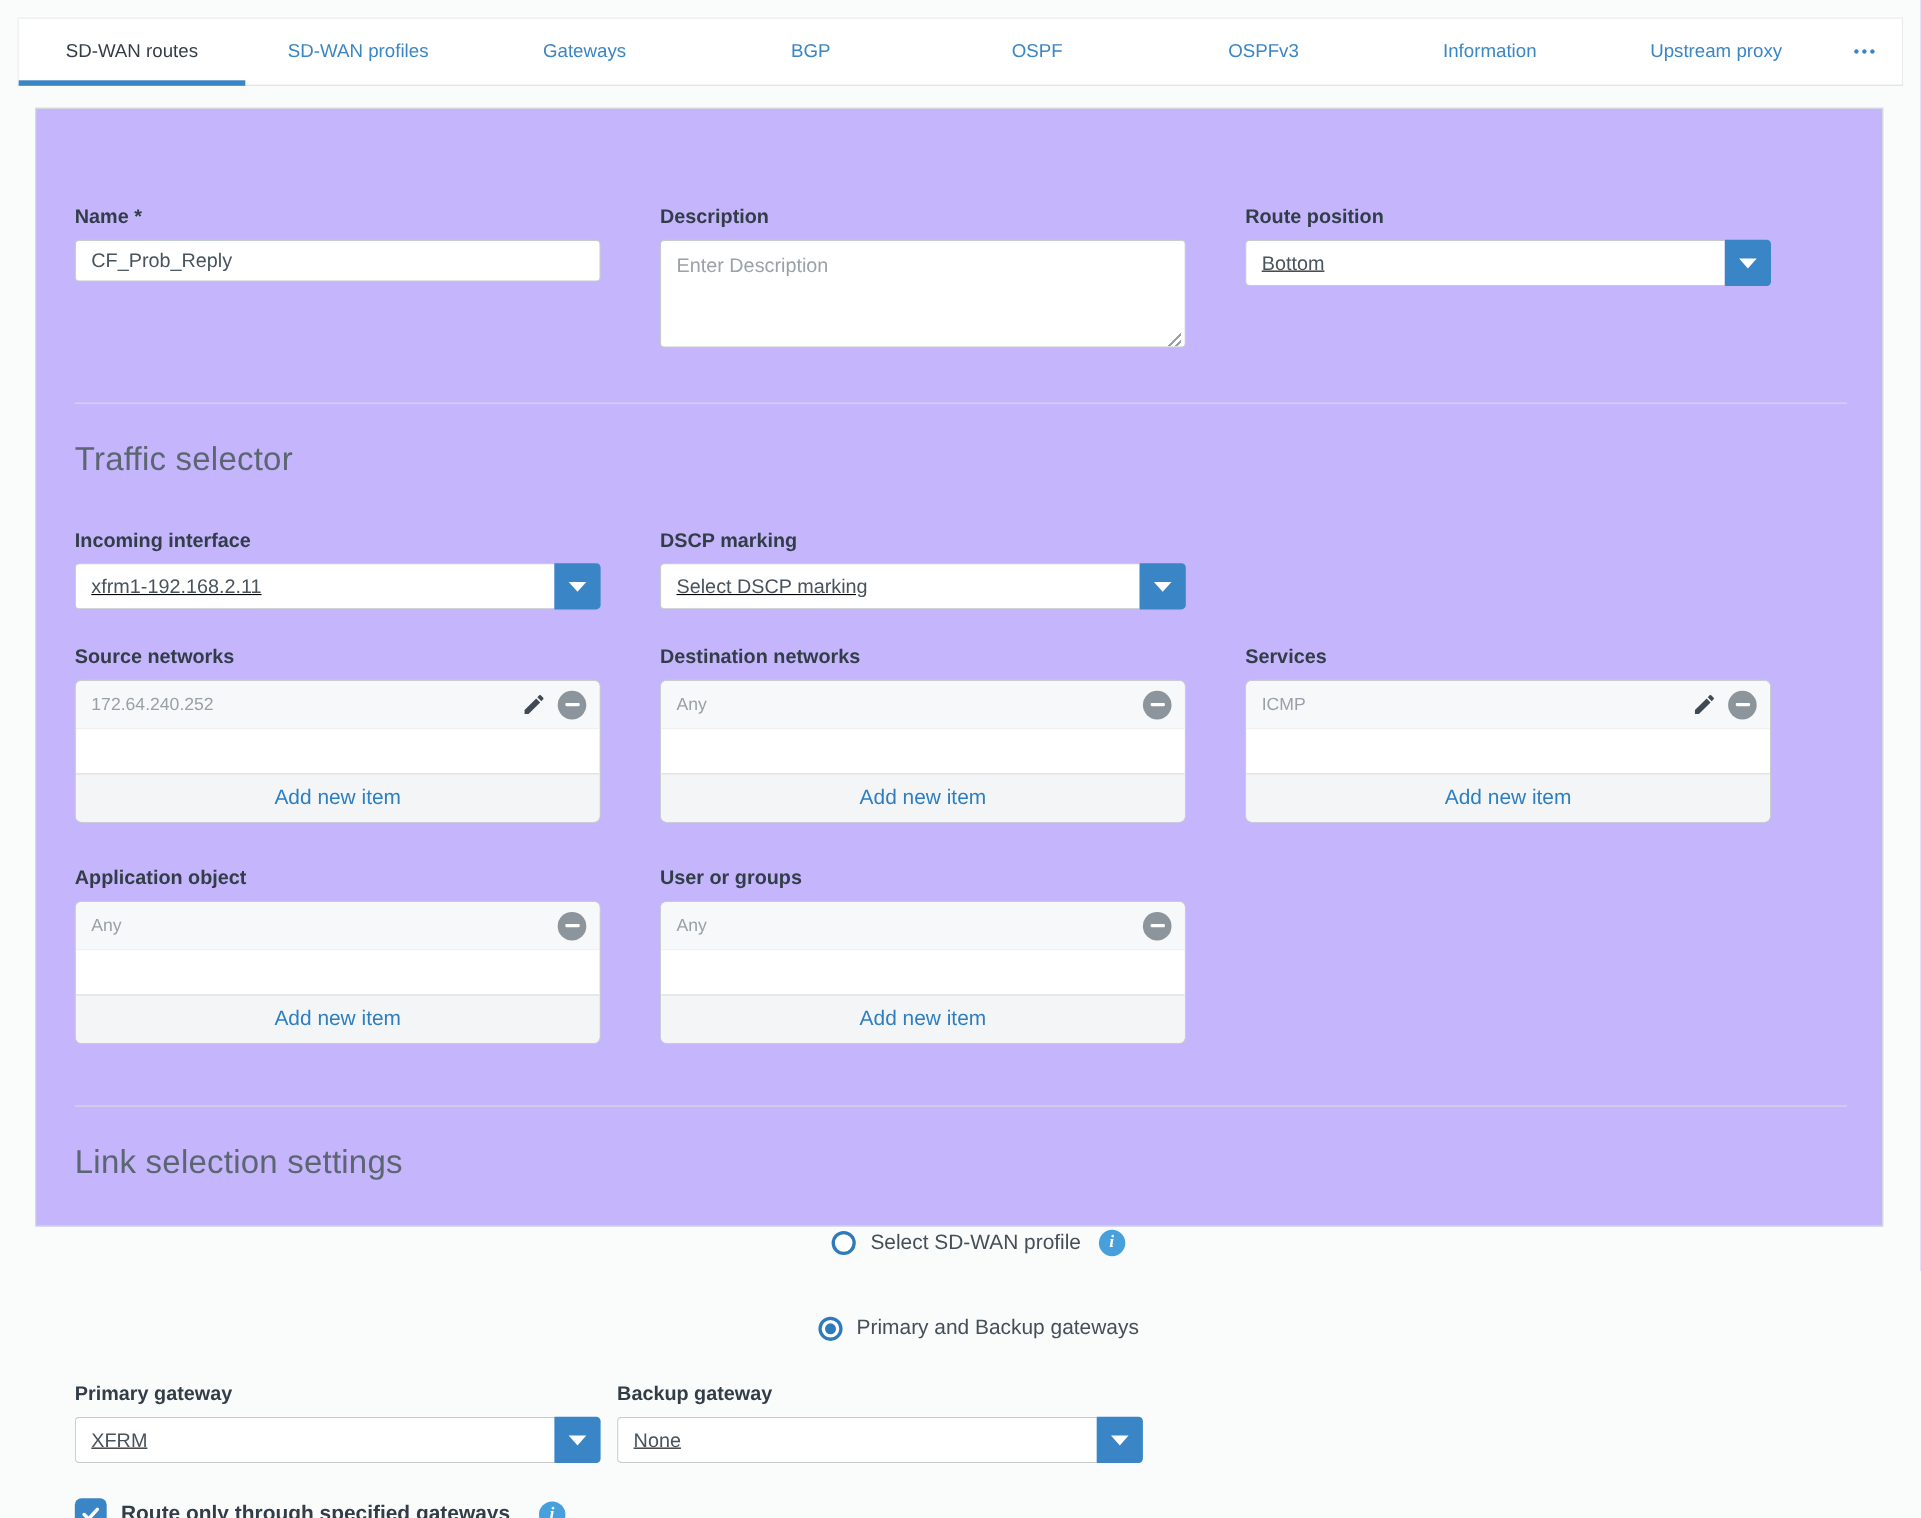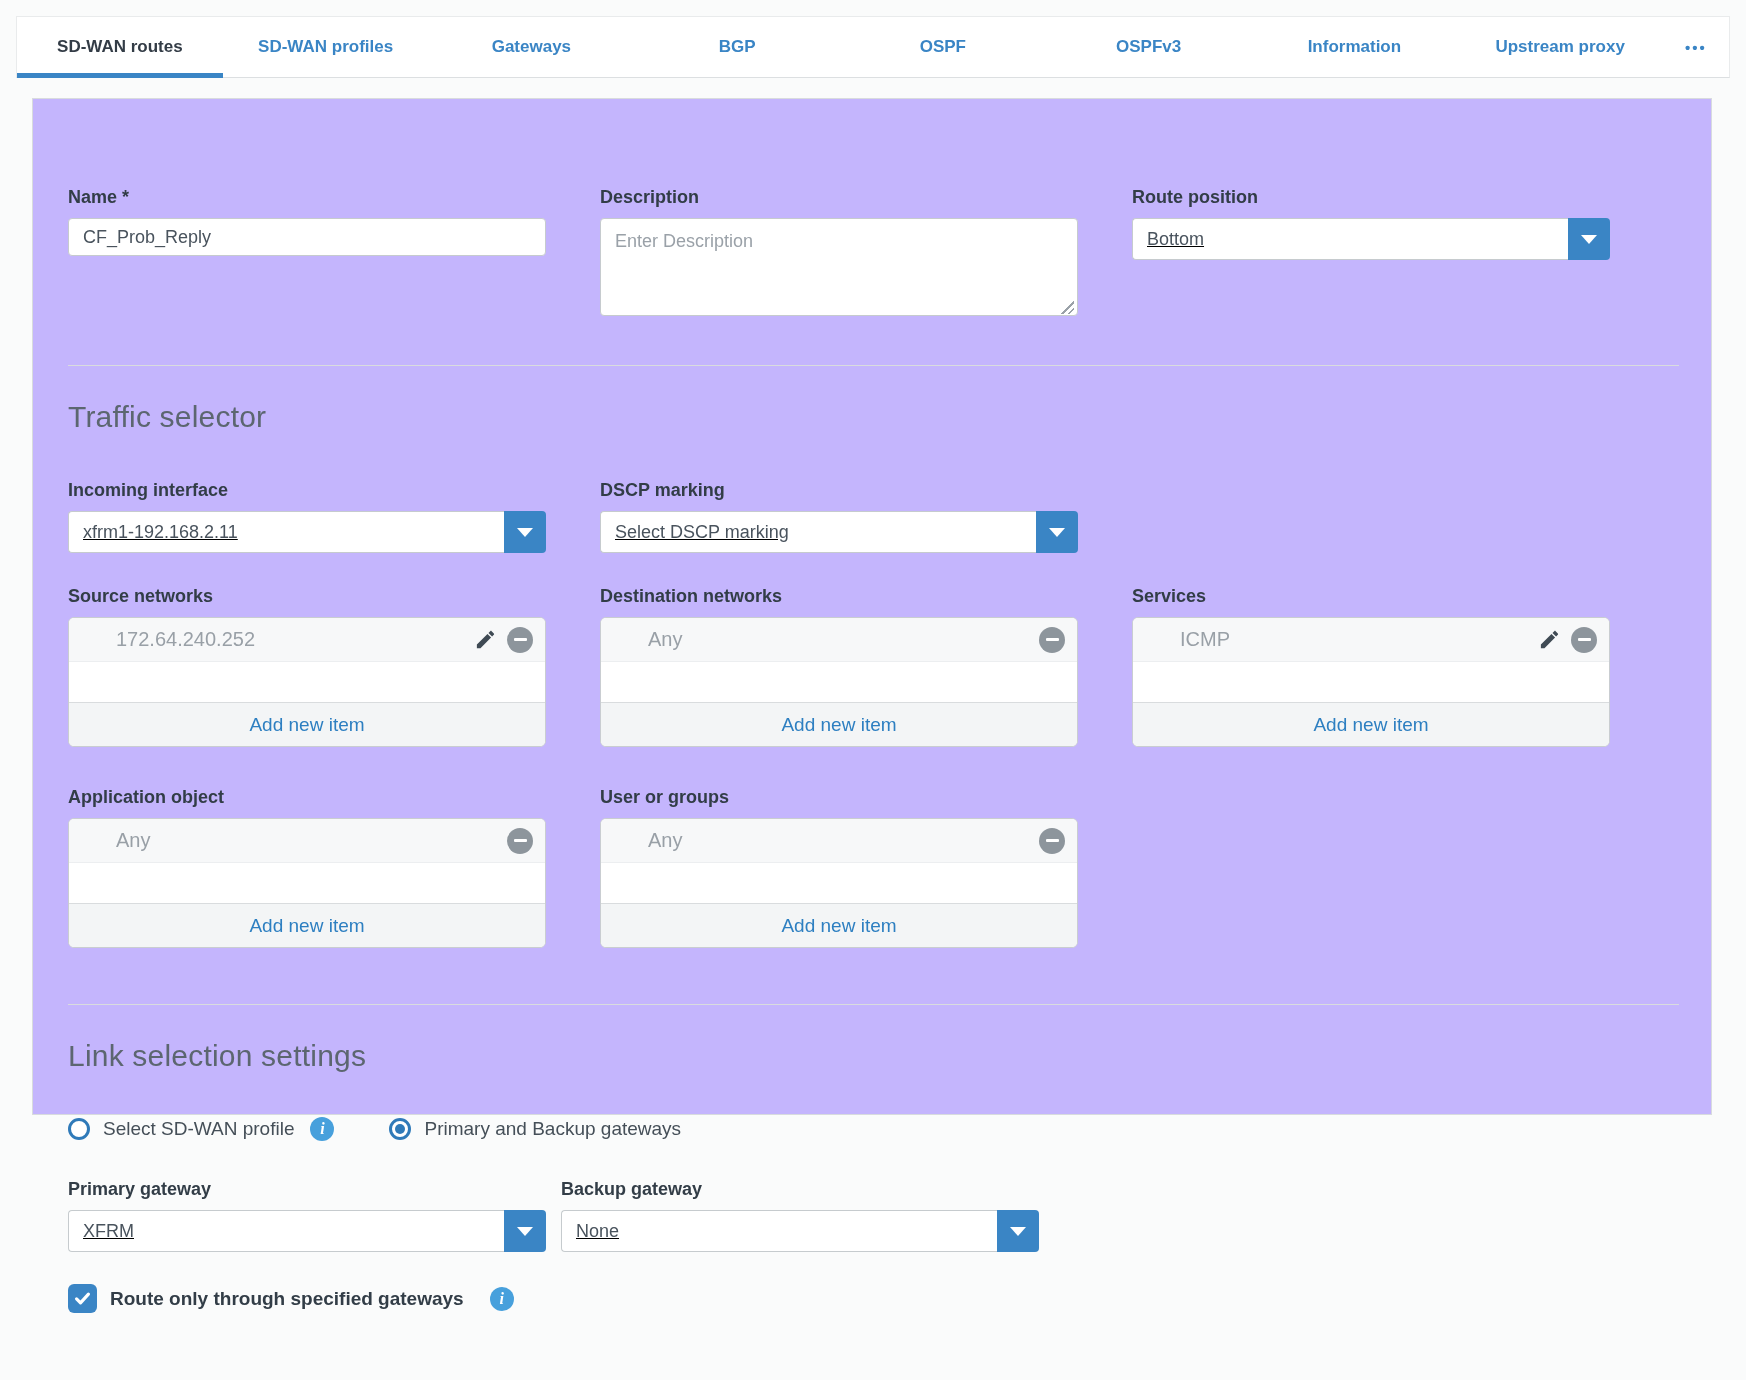--- a/index.html
+++ b/index.html
@@ -22,21 +22,21 @@
     position:relative;
   }
   
   .tabbar{
     position:absolute;left:16px;top:16px;width:1714px;height:62px;
     background:#fff;border:1px solid #e9ebec;border-bottom:1px solid #dcdfe1;
     display:flex;align-items:stretch;
   }
   .tab{
     flex:1 1 0;display:flex;align-items:center;justify-content:center;
-    font-size:17px;font-weight:700;color:var(--accent);cursor:pointer;
+    font-size:17px;font-weight:400;color:var(--accent);cursor:pointer;
     position:relative;white-space:nowrap;
   }
   .tab.active{color:#333c46;}
   .tab.active::after{
     content:"";position:absolute;left:0;right:0;bottom:-1px;height:5px;background:var(--accent);
   }
   .tab-more{flex:0 0 66px;font-size:15px;letter-spacing:2px;}
   
   .card{
     position:absolute;left:32px;top:98px;width:1680px;height:1017px;
@@ -83,36 +83,36 @@
     border-top:9px solid #fff;
   }
   
   .listbox{
     width:100%;border:1px solid #c9cdd1;border-radius:6px;overflow:hidden;background:#fff;
   }
   .list-item{
     height:44px;background:#f7f8f9;border-bottom:1px solid #eceef0;
     display:flex;align-items:center;padding:0 12px 0 14px;
   }
-  .list-item-text{flex:1;font-size:20px;color:var(--muted);margin-left:33px;}
+  .list-item-text{flex:1;font-size:16px;color:var(--muted);}
   .list-spacer{height:40px;background:#fff;}
   .list-footer{
     height:44px;background:#f3f5f6;border-top:1px solid #d9dcde;
     display:flex;align-items:center;justify-content:center;cursor:pointer;
   }
   .add-link{font-size:19px;color:var(--accent-link);}
   .icon-pencil{width:23px;height:23px;margin-right:10px;cursor:pointer;display:inline-flex;}
   .icon-pencil svg{width:100%;height:100%;fill:#3f4a54;}
   .icon-minus{
     width:26px;height:26px;border-radius:50%;background:#8d959c;cursor:pointer;
     display:inline-flex;align-items:center;justify-content:center;flex:0 0 auto;
   }
   .icon-minus::after{content:"";width:13px;height:3px;background:#fff;border-radius:1px;}
   
-  .radio-row{display:flex;align-items:center;}
+  .radio-row{display:flex;align-items:center;flex-direction:column;}
   .radio-group{display:flex;align-items:center;}
   .radio{
     width:22px;height:22px;border-radius:50%;border:3px solid #2f7ab9;background:#fff;
     display:inline-flex;align-items:center;justify-content:center;cursor:pointer;flex:0 0 auto;
   }
   .radio.selected::after{content:"";width:10px;height:10px;border-radius:50%;background:#2f7ab9;}
   .radio-label{font-size:19px;color:#454f58;margin-left:13px;}
   .info-icon{
     width:24px;height:24px;border-radius:50%;background:var(--info-blue);color:#fff;
     display:inline-flex;align-items:center;justify-content:center;

